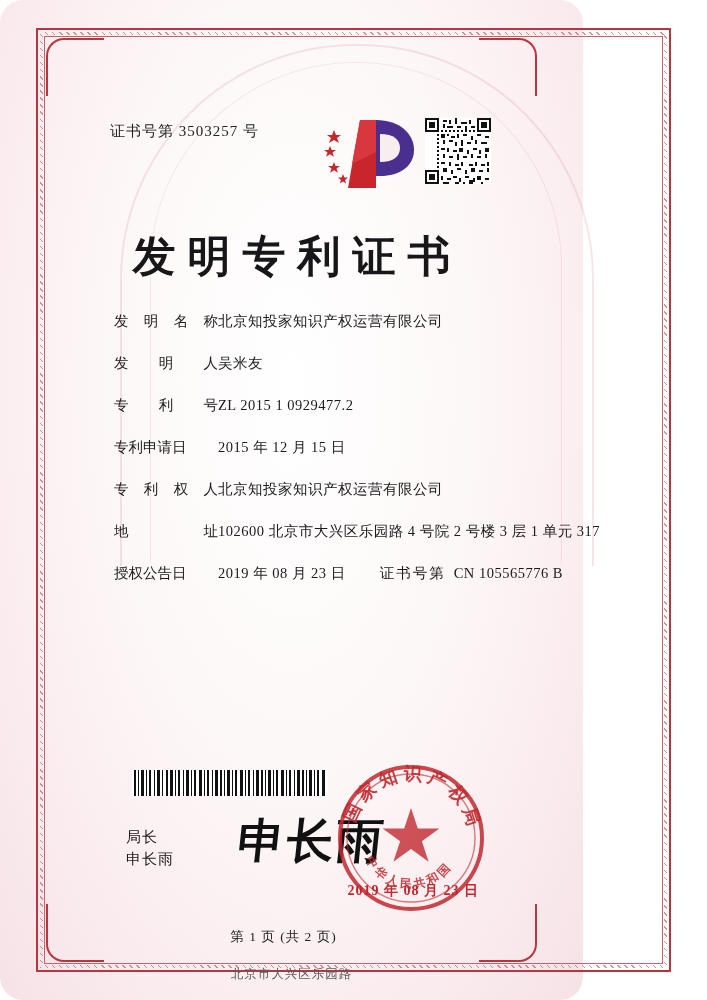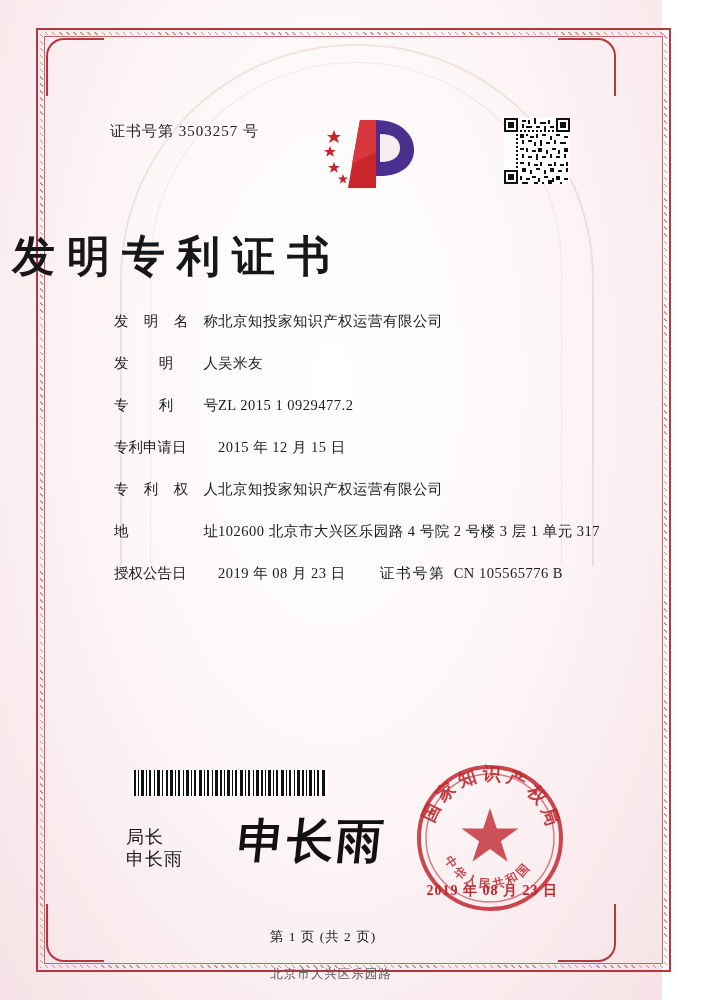--- a/index.html
+++ b/index.html
@@ -13,24 +13,25 @@
     font-family: "Liberation Serif", serif;
     color: #1a1a1a;
     overflow: hidden;
     position: relative;
   }
 
   
   #certificate {
     position: absolute;
     left: 0; top: 0;
-    width: 662px;
+    width: 583px;
     height: 1000px;
     background:
       radial-gradient(ellipse at 50% 38%, #ffffff 0%, #fdf8f8 42%, #fbeef0 70%, #f6e2e6 100%);
+    border-radius: 23px;
   }
 
   
   .border-outer {
     position: absolute;
     left: 36px; top: 28px;
     width: 635px;
     height: 944px;
     border: 2px solid #b6373f;
     box-sizing: border-box;
@@ -117,20 +118,21 @@
     width: 66px; height: 66px;
     background: #fff;
   }
   .qr svg { display: block; }
 
   
   .main-title {
     position: absolute;
     left: 0; right: 0;
     top: 228px;
+    text-align: center;
     font-size: 43px;
     letter-spacing: 12px;
     font-family: Liberation Mono, monospace;
     font-weight: bold;
     color: #17171a;
     text-indent: 12px;
   }
 
   
   .fields {
@@ -190,21 +192,21 @@
     position: absolute;
     left: 132px; top: 770px;
     width: 196px; height: 26px;
   }
   .barcode svg { display: block; }
 
   
   .sig-label {
     position: absolute;
     left: 126px; top: 826px;
-    font-size: 18px;
+    font-size: 15px;
     line-height: 22px;
     letter-spacing: 1px;
     color: #1b1b1b;
   }
   .sig-script {
     position: absolute;
     left: 238px; top: 810px;
     font-size: 47px;
     font-family: "DejaVu Serif", "Liberation Serif", serif;
     color: #111;

